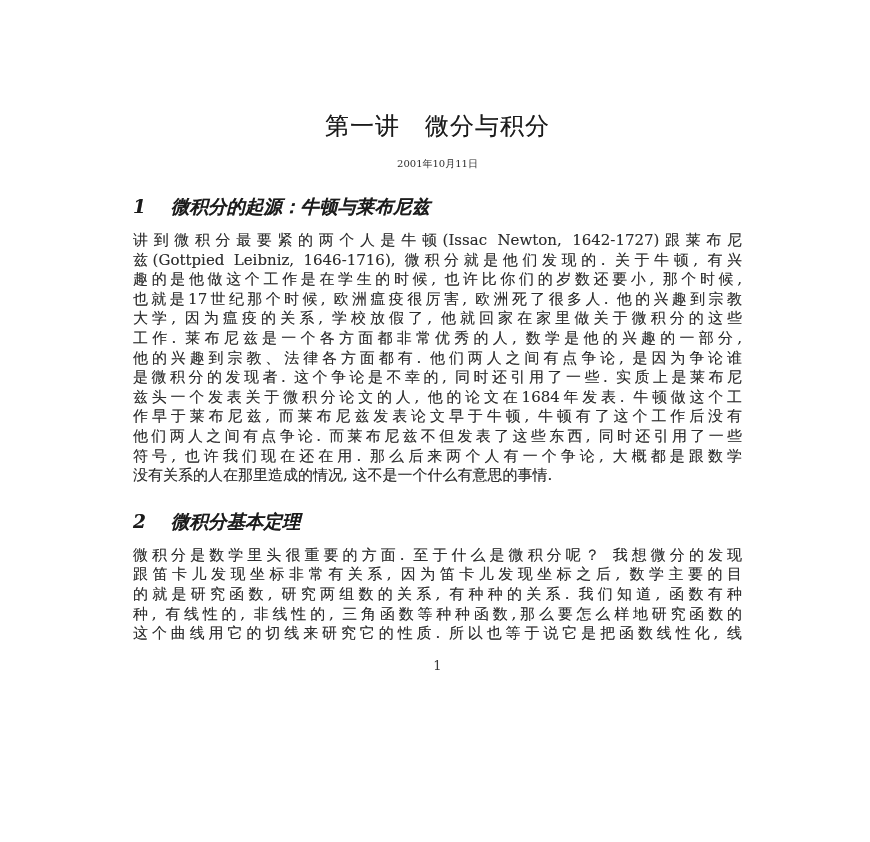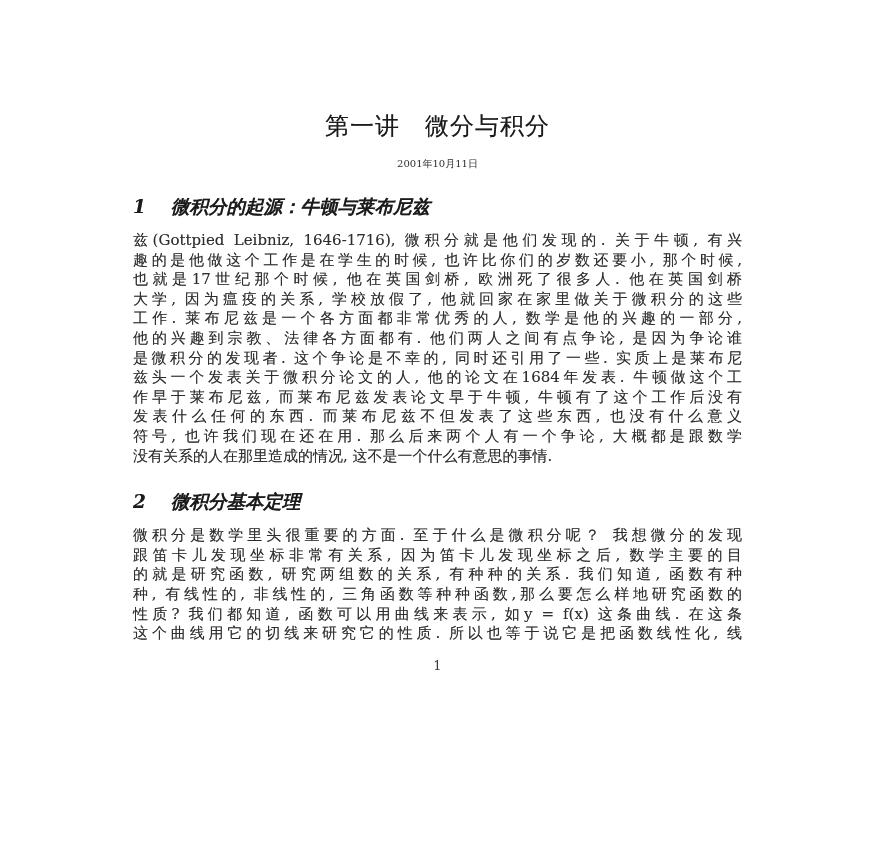--- a/index.html
+++ b/index.html
@@ -77,44 +77,44 @@
 
   <div class="doc-title">第一讲　微分与积分</div>
 
   <div class="doc-date">2001年10月11日</div>
 
   <div>
     <div class="section-heading">
       <span class="sec-num">1</span><span>微积分的起源：牛顿与莱布尼兹</span>
     </div>
     <div class="paragraph">
+        <div class="line">讲到微积分最要紧的两个人是牛顿(Issac Newton, 1642-1727)跟莱布尼</div>
         <div class="line">兹(Gottpied Leibniz, 1646-1716), 微积分就是他们发现的. 关于牛顿, 有兴</div>
         <div class="line">趣的是他做这个工作是在学生的时候, 也许比你们的岁数还要小, 那个时候,</div>
-        <div class="line">也就是17世纪那个时候, 他在英国剑桥, 欧洲死了很多人. 他在英国剑桥</div>
+        <div class="line">也就是17世纪那个时候, 欧洲瘟疫很厉害, 欧洲死了很多人. 他的兴趣到宗教</div>
         <div class="line">大学, 因为瘟疫的关系, 学校放假了, 他就回家在家里做关于微积分的这些</div>
         <div class="line">工作. 莱布尼兹是一个各方面都非常优秀的人, 数学是他的兴趣的一部分,</div>
         <div class="line">他的兴趣到宗教、法律各方面都有. 他们两人之间有点争论, 是因为争论谁</div>
         <div class="line">是微积分的发现者. 这个争论是不幸的, 同时还引用了一些. 实质上是莱布尼</div>
         <div class="line">兹头一个发表关于微积分论文的人, 他的论文在1684年发表. 牛顿做这个工</div>
         <div class="line">作早于莱布尼兹, 而莱布尼兹发表论文早于牛顿, 牛顿有了这个工作后没有</div>
-        <div class="line">发表什么任何的东西. 而莱布尼兹不但发表了这些东西, 也没有什么意义</div>
+        <div class="line">他们两人之间有点争论. 而莱布尼兹不但发表了这些东西, 同时还引用了一些</div>
         <div class="line">符号, 也许我们现在还在用. 那么后来两个人有一个争论, 大概都是跟数学</div>
         <div class="line no-stretch-last">没有关系的人在那里造成的情况, 这不是一个什么有意思的事情.</div>
       </div>
   </div>
 
   <div>
     <div class="section-heading">
       <span class="sec-num">2</span><span>微积分基本定理</span>
     </div>
     <div class="paragraph">
         <div class="line">微积分是数学里头很重要的方面. 至于什么是微积分呢？ 我想微分的发现</div>
         <div class="line">跟笛卡儿发现坐标非常有关系, 因为笛卡儿发现坐标之后, 数学主要的目</div>
         <div class="line">的就是研究函数, 研究两组数的关系, 有种种的关系. 我们知道, 函数有种</div>
         <div class="line">种, 有线性的, 非线性的, 三角函数等种种函数,那么要怎么样地研究函数的</div>
-        <div class="line">性质? 我们都知道, 函数可以用曲线来表示, 如y = f(x) 这条曲线. 在这条</div>
         <div class="line">这个曲线用它的切线来研究它的性质. 所以也等于说它是把函数线性化, 线</div>
       </div>
   </div>
 
   <div class="page-number">1</div>
 
 </div>
 
 </body></html>

